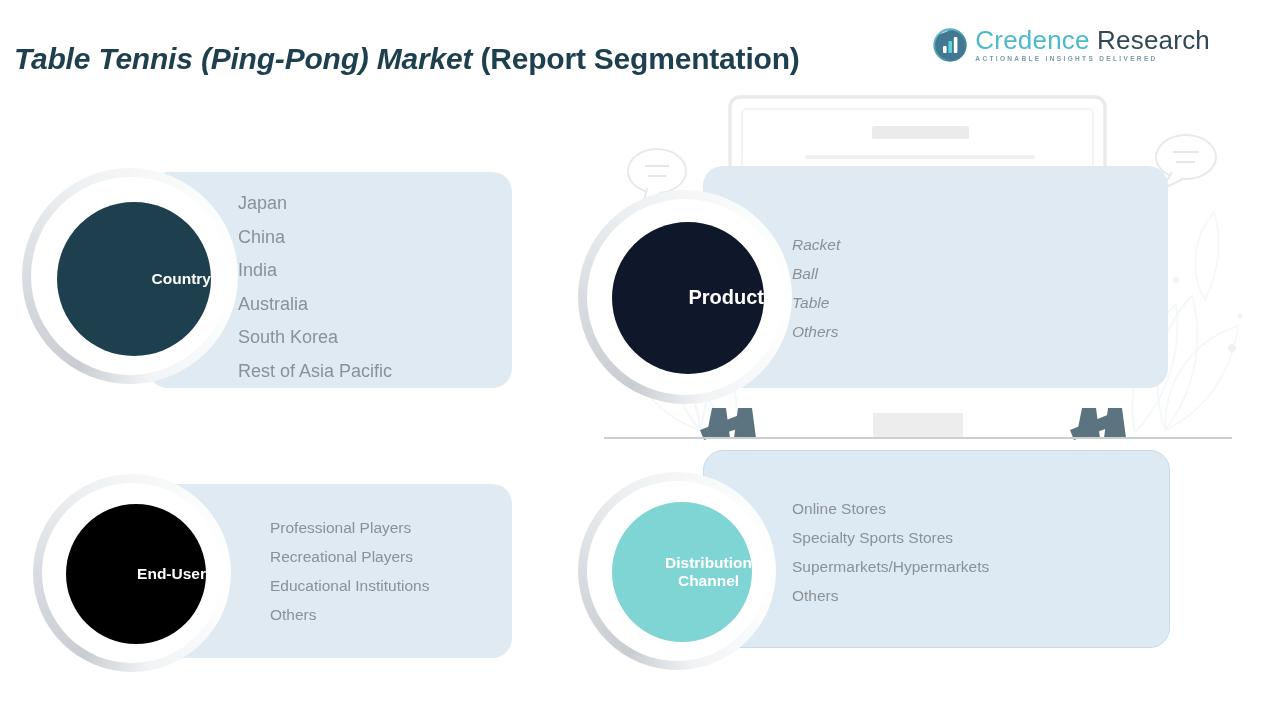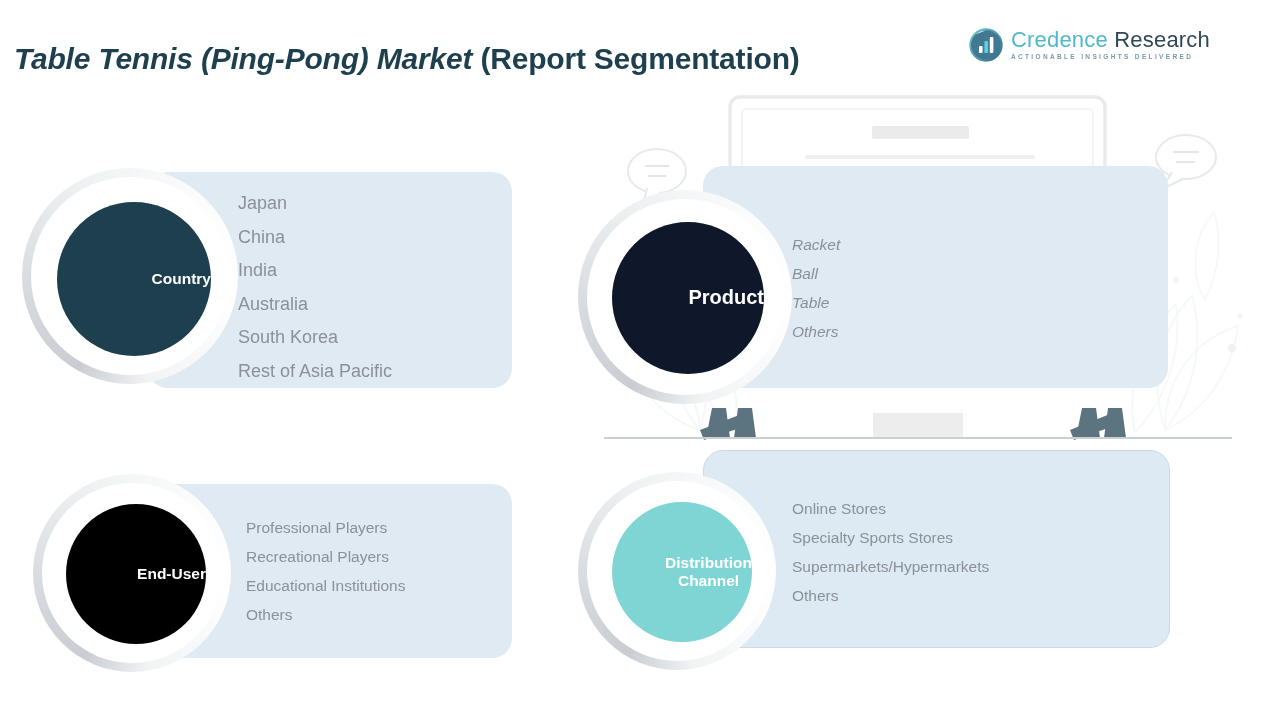--- a/index.html
+++ b/index.html
@@ -57,21 +57,21 @@
     right: 26px;
     top: 24px;
     height: 42px;
     display: flex;
     align-items: center;
     gap: 8px;
   }
   #logo-mark { width: 34px; height: 34px; flex: 0 0 34px; }
   #logo-text { line-height: 1; }
   #logo-words {
-    font-size: 22px;
+    font-size: 26px;
     letter-spacing: 0.2px;
     white-space: nowrap;
     text-align: center;
   }
   #logo-words .credence { color: #4db9c9; }
   #logo-words .research { color: #2f4858; }
   #logo-tagline {
     margin-top: 3px;
     font-size: 6.5px;
     font-weight: bold;
@@ -145,21 +145,21 @@
                         background: #0f172a; font-size: 20px; }
   #seg-product .items { left: 792px; top: 236px; font-size: 15.5px; }
   #seg-product .item  { margin-bottom: 11px; font-style: italic; }
 
   
   #seg-enduser .panel { left: 148px; top: 484px; width: 364px; height: 174px; }
   #seg-enduser .halo  { left: 33px;  top: 474px; width: 198px; height: 198px; }
   #seg-enduser .bubble{ left: 66px;  top: 504px; width: 140px; height: 140px;
                         background: #000000; font-size: 15.5px; }
   #seg-enduser .items { left: 246px; top: 519px; font-size: 15.5px; }
-  #seg-enduser .item  { margin-bottom: 11px; }
+  #seg-enduser .item  { margin-bottom: 11px; margin-left: 24px; }
 
   
   #seg-distribution .panel { left: 703px; top: 450px; width: 465px; height: 196px; }
   #seg-distribution .halo  { left: 578px; top: 472px; width: 198px; height: 198px; }
   #seg-distribution .bubble{ left: 612px; top: 502px; width: 140px; height: 140px;
                              background: #7fd4d4; font-size: 15.5px; }
   #seg-distribution .items { left: 792px; top: 500px; font-size: 15.5px; }
   #seg-distribution .item  { margin-bottom: 11px; }
 </style>
 </head>

